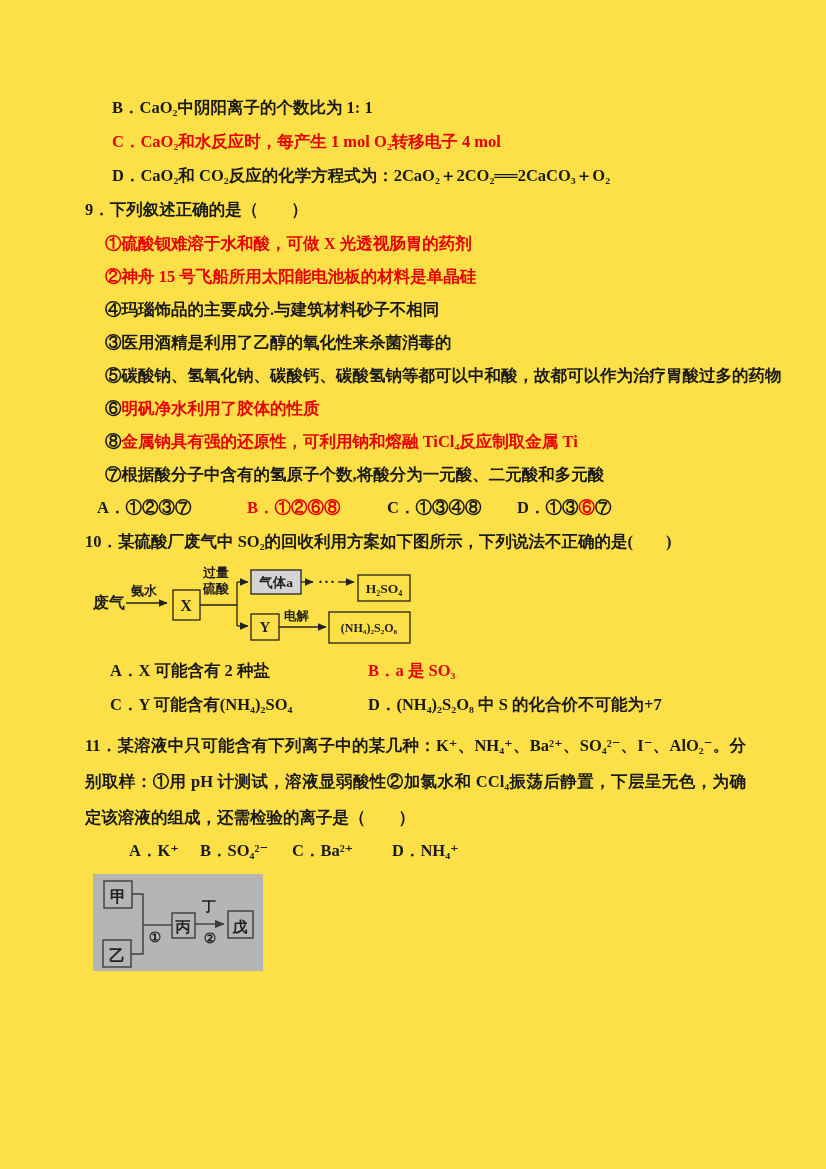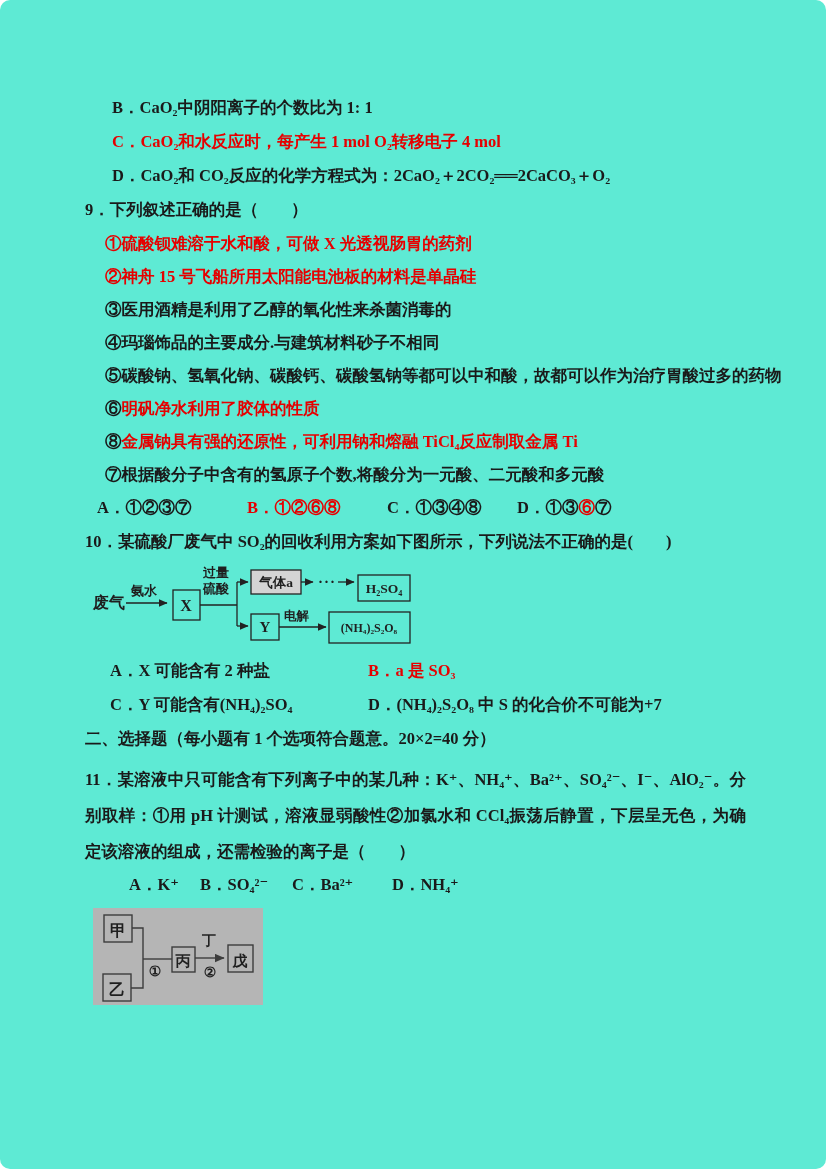--- a/index.html
+++ b/index.html
@@ -1,19 +1,19 @@
 <!DOCTYPE html>
 <html><head>
 <meta charset="utf-8">
 <style>
   html,body{margin:0;padding:0;background:#ffffff;}
   .page{
-    position:relative;width:826px;height:1169px;background:#5eead4;overflow:hidden;
+    position:relative;width:826px;height:1169px;background:#fde047;overflow:hidden;
     font-family:"Liberation Serif","DejaVu Serif",serif;
-    font-weight:700;color:#1a1a1a;border-radius:10px;
+    font-weight:700;color:#1a1a1a;
   }
   .content{padding:97px 80px 0 85px;}
   .line{font-size:16.5px;line-height:21px;margin:0 0 13px 0;white-space:nowrap;}
   .item{margin-bottom:12px;}
   .red{color:#e60000;}
   .ml27{margin-left:27px;}
   .ml20{margin-left:20px;}
   .ansrow{margin-left:12px;}
   .ans-a{display:inline-block;width:150px;}
   .ans-b{display:inline-block;width:140px;}
@@ -37,22 +37,22 @@
 <div class="page">
   <div class="content">
 
     <div class="line ml27">B．CaO₂中阴阳离子的个数比为 1: 1</div>
     <div class="line ml27 red">C．CaO₂和水反应时，每产生 1 mol O₂转移电子 4 mol</div>
     <div class="line ml27">D．CaO₂和 CO₂反应的化学方程式为：2CaO₂＋2CO₂══2CaCO₃＋O₂</div>
 
     <div class="line">9．下列叙述正确的是（　　）</div>
     <div class="line item ml20 red">①硫酸钡难溶于水和酸，可做 X 光透视肠胃的药剂</div>
     <div class="line item ml20 red">②神舟 15 号飞船所用太阳能电池板的材料是单晶硅</div>
+    <div class="line item ml20">④玛瑙饰品的主要成分.与建筑材料砂子不相同</div>
     <div class="line item ml20">③医用酒精是利用了乙醇的氧化性来杀菌消毒的</div>
-    <div class="line item ml20">④玛瑙饰品的主要成分.与建筑材料砂子不相同</div>
     <div class="line item ml20">⑤碳酸钠、氢氧化钠、碳酸钙、碳酸氢钠等都可以中和酸，故都可以作为治疗胃酸过多的药物</div>
     <div class="line item ml20"><span>⑥</span><span class="red">明矾净水利用了胶体的性质</span></div>
     <div class="line item ml20"><span>⑧</span><span class="red">金属钠具有强的还原性，可利用钠和熔融 TiCl₄反应制取金属 Ti</span></div>
     <div class="line item ml20">⑦根据酸分子中含有的氢原子个数,将酸分为一元酸、二元酸和多元酸</div>
 
     <div class="line ansrow">
       <span class="ans-a">A．①②③⑦</span><span class="ans-b red">B．①②⑥⑧</span><span class="ans-c">C．①③④⑧</span><span><span>D．①③</span><span class="red">⑥</span><span>⑦</span></span>
     </div>
 
     <div class="line q10stem">10．某硫酸厂废气中 SO₂的回收利用方案如下图所示，下列说法不正确的是(　　)</div>
@@ -89,21 +89,20 @@
       <text x="282" y="70" font-size="12" text-anchor="middle">(NH₄)₂S₂O₈</text>
     </svg>
 
     <div class="line optrow">
       <span class="c1">A．X 可能含有 2 种盐</span><span class="red">B．a 是 SO₃</span>
     </div>
     <div class="line optrow">
       <span class="c1">C．Y 可能含有(NH₄)₂SO₄</span><span>D．(NH₄)₂S₂O₈ 中 S 的化合价不可能为+7</span>
     </div>
 
-    <div class="line">二、选择题（每小题有 1 个选项符合题意。20×2=40 分）</div>
 
     <div class="para">11．某溶液中只可能含有下列离子中的某几种：K⁺、NH₄⁺、Ba²⁺、SO₄²⁻、I⁻、AlO₂⁻。分别取样：①用 pH 计测试，溶液显弱酸性②加氯水和 CCl₄振荡后静置，下层呈无色，为确定该溶液的组成，还需检验的离子是（　　）</div>
     <div class="line q11opts">
       <span class="o-a">A．K⁺</span><span class="o-b">B．SO₄²⁻</span><span class="o-c">C．Ba²⁺</span><span>D．NH₄⁺</span>
     </div>
 
 
     <svg id="diagram2" width="170" height="97" viewBox="0 0 170 97">
       <defs>
         <marker id="ah2" markerWidth="9" markerHeight="8" refX="6.5" refY="3" orient="auto">

